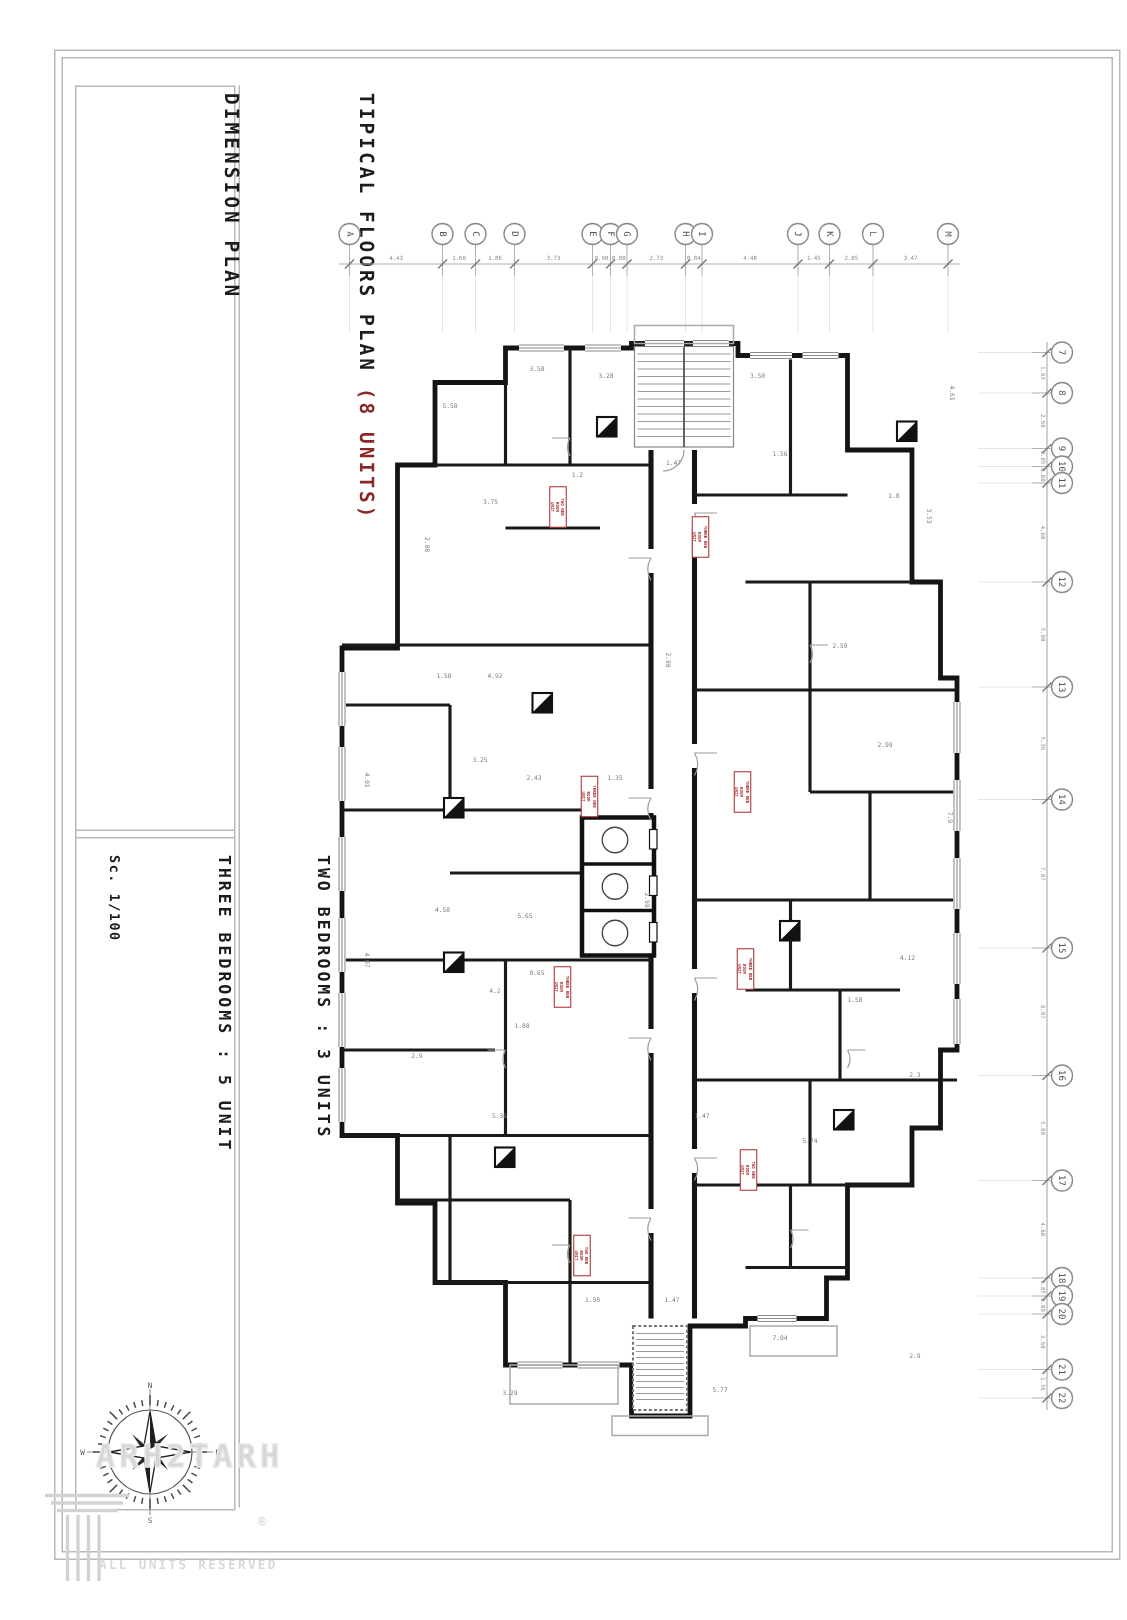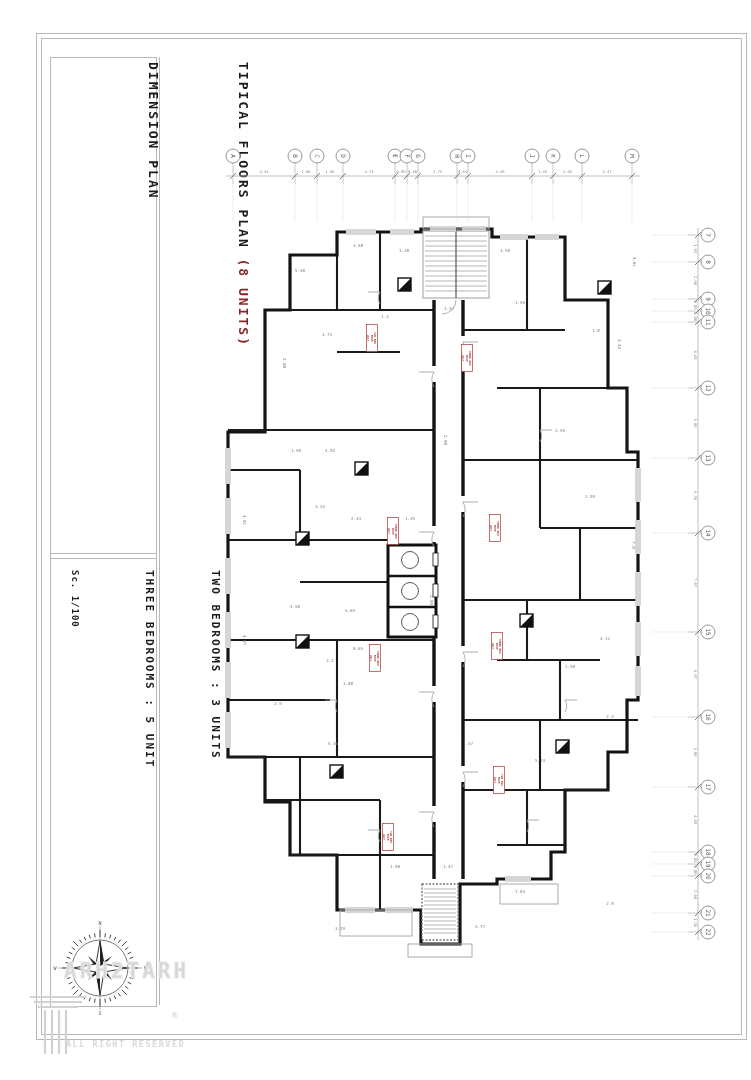--- a/index.html
+++ b/index.html
@@ -106,21 +106,21 @@
       <line x1="6" y1="8" x2="54" y2="8"></line>
       <line x1="10" y1="13" x2="50" y2="13"></line>
       <line x1="17" y1="16" x2="17" y2="60"></line>
       <line x1="24" y1="16" x2="24" y2="60"></line>
       <line x1="31" y1="16" x2="31" y2="60"></line>
       <line x1="38" y1="16" x2="38" y2="60"></line>
     </g>
   </svg>
   <div id="logo-name">ARH2TARH</div>
   <div id="logo-reg">®</div>
-  <div id="logo-tag">ALL RIGHT RESERVED</div>
+  <div id="logo-tag">ALL UNITS RESERVED</div>
 
   <svg id="plan-svg" style="position:absolute;left:160px;top:128px;" width="588" height="890" viewBox="160 128 588 890">
 
     <g id="gTopGrid">
         <line x1="226" y1="176" x2="640" y2="176" stroke="#b0b0b0" stroke-width="0.8"></line>
         <line x1="233" y1="163" x2="233" y2="184" stroke="#b0b0b0" stroke-width="0.7"></line>
         <line x1="230" y1="179" x2="236" y2="173" stroke="#777" stroke-width="0.9"></line>
         <circle cx="233" cy="156" r="7" fill="#fff" stroke="#8a8a8a" stroke-width="0.9"></circle>
         <text x="233" y="158" text-anchor="middle" font-size="6" fill="#555" transform="rotate(90 233 156)">A</text>
         <line x1="295" y1="163" x2="295" y2="184" stroke="#b0b0b0" stroke-width="0.7"></line>

